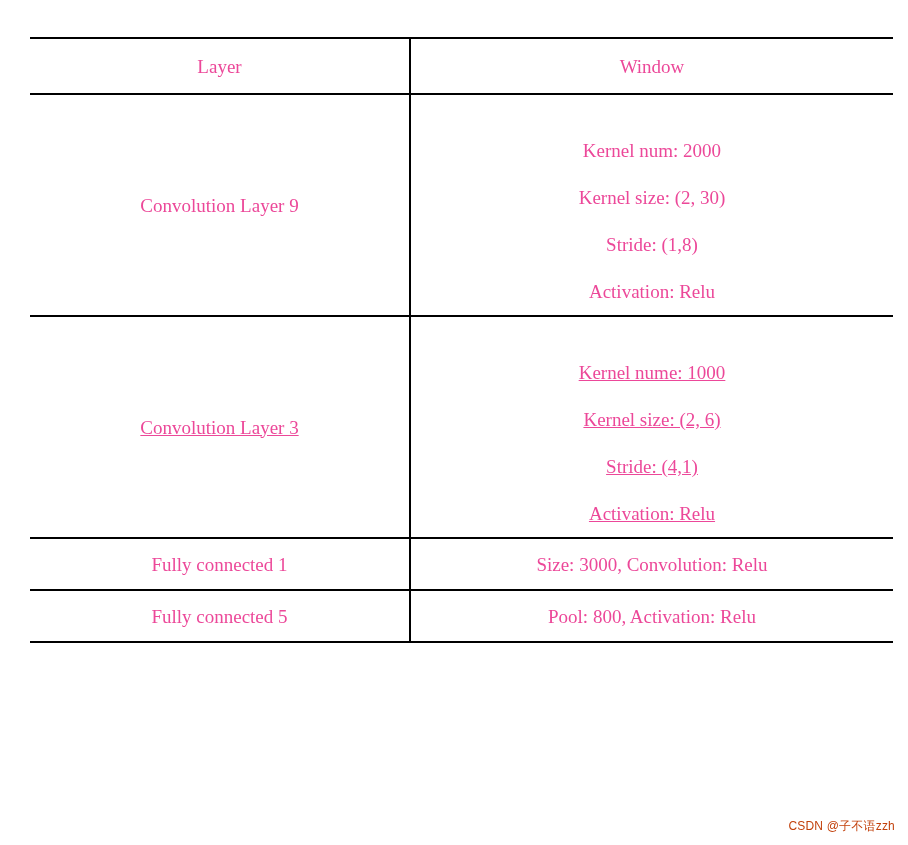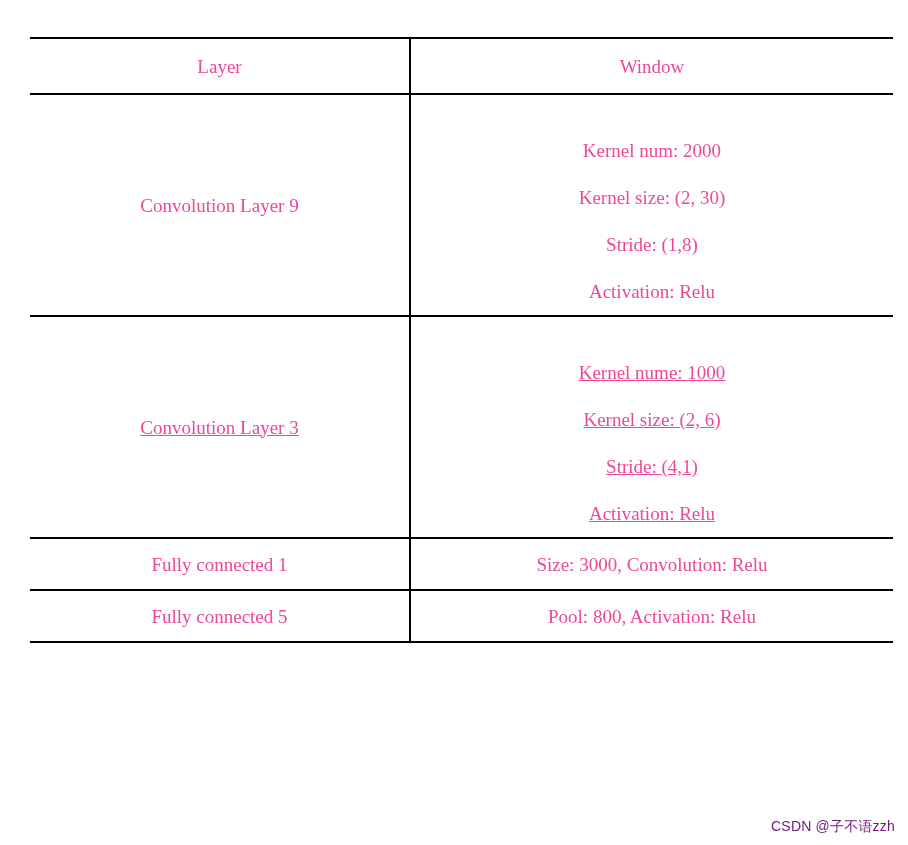--- a/index.html
+++ b/index.html
@@ -77,22 +77,22 @@
   .single-line {
     display: block;
     white-space: nowrap;
   }
 
   .watermark {
     position: absolute;
     right: 13px;
     top: 818px;
     font-family: "Liberation Sans", "DejaVu Sans", sans-serif;
-    font-size: 14px;
-    color: #701a75;
+    font-size: 12px;
+    color: #c2410c;
     letter-spacing: 0.2px;
     white-space: nowrap;
     pointer-events: none;
   }
 </style>
 </head>
 <body>
 
 <div class="table-wrap">
   <table class="spec-table">

